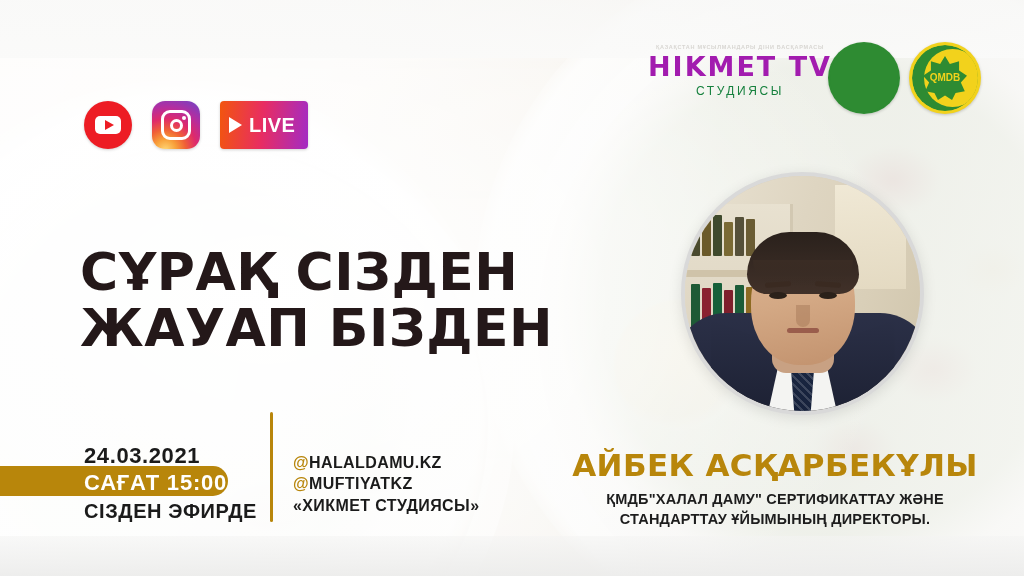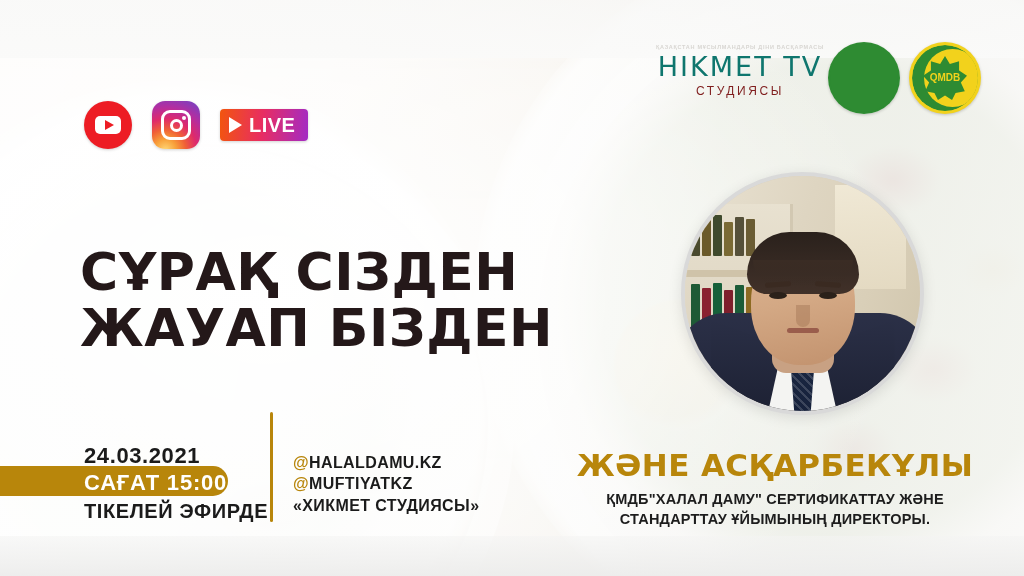--- a/index.html
+++ b/index.html
@@ -152,21 +152,21 @@
     display:flex; align-items:center; justify-content:center;
   }
   .ig-icon .ig-lens {
     width:13px; height:13px; border-radius:50%; border:3px solid #fff;
   }
   .ig-icon .ig-dot {
     position:absolute; right:2.5px; top:2.5px;
     width:4px; height:4px; border-radius:50%; background:#fff;
   }
   .live-badge {
-    height:32px; padding:0 13px 0 9px; border-radius:4px;
+    height:48px; padding:0 13px 0 9px; border-radius:4px;
     background:linear-gradient(95deg,#F2550E 0%, #E82D62 48%, #A32BC4 100%);
     display:flex; align-items:center; gap:7px;
     box-shadow:0 1px 3px rgba(0,0,0,0.18);
   }
   .live-badge .live-tri {
     width:0; height:0;
     border-left:13px solid #fff;
     border-top:8px solid transparent;
     border-bottom:8px solid transparent;
   }
@@ -178,26 +178,26 @@
   
   .brand {
     position:absolute; left:640px; top:44px; width:200px;
     text-align:center; z-index:8;
   }
   .brand-tagline {
     font-size:5.5px; letter-spacing:0.7px; color:#d8d6d2;
     font-weight:700; white-space:nowrap; margin-bottom:3px;
   }
   .brand-title {
-    font-size:27px; font-weight:400; letter-spacing:2px;
-    color:#0f766e; line-height:1;
+    font-size:27px; font-weight:700; letter-spacing:2px;
+    color:#a21caf; line-height:1;
     font-family:"DejaVu Sans", sans-serif;
   }
   .brand-sub {
-    font-size:12px; letter-spacing:2.6px; color:#7f1d1d;
+    font-size:12px; letter-spacing:2.6px; color:#15803d;
     margin-top:4px; font-weight:400;
   }
 
   
   .logos { position:absolute; left:828px; top:42px; display:flex; gap:9px; z-index:9; }
   .logo-circ { position:relative; width:72px; height:72px; border-radius:50%; }
 
   .logo-kmdb {
     background:conic-gradient(from 0deg,#2E8B32,#2E8B32);
     display:flex; align-items:center; justify-content:center;
@@ -466,21 +466,21 @@
   </div>
 
   <div class="headline">
     <div class="l1">СҰРАҚ СІЗДЕН</div>
     <div class="l2">ЖАУАП БІЗДЕН</div>
   </div>
 
   <div class="info-date">24.03.2021</div>
   <div class="time-bar"></div>
   <div class="info-time">САҒАТ 15:00</div>
-  <div class="info-live">ТІКЕЛЕЙ ЭФИРДЕ</div>
+  <div class="info-live">СІЗДЕН ЭФИРДЕ</div>
 
   <div class="divider"></div>
 
   <div class="handles">
     <div><span class="at">@</span><span>HALALDAMU.KZ</span></div>
     <div><span class="at">@</span><span>MUFTIYATKZ</span></div>
     <div>«ХИКМЕТ СТУДИЯСЫ»</div>
   </div>
 
   <div class="portrait">
@@ -516,19 +516,19 @@
     <div class="p-head"></div>
     <div class="p-hair"></div>
     <div class="p-browL"></div>
     <div class="p-browR"></div>
     <div class="p-eyeL"></div>
     <div class="p-eyeR"></div>
     <div class="p-nose"></div>
     <div class="p-mouth"></div>
   </div>
 
-  <div class="speaker-name">ЖӘНЕ АСҚАРБЕКҰЛЫ</div>
+  <div class="speaker-name">АЙБЕК АСҚАРБЕКҰЛЫ</div>
   <div class="speaker-title">
     <div>ҚМДБ"ХАЛАЛ ДАМУ" СЕРТИФИКАТТАУ ЖӘНЕ</div>
     <div>СТАНДАРТТАУ ҰЙЫМЫНЫҢ ДИРЕКТОРЫ.</div>
   </div>
 
 </div>
 
 </body></html>

